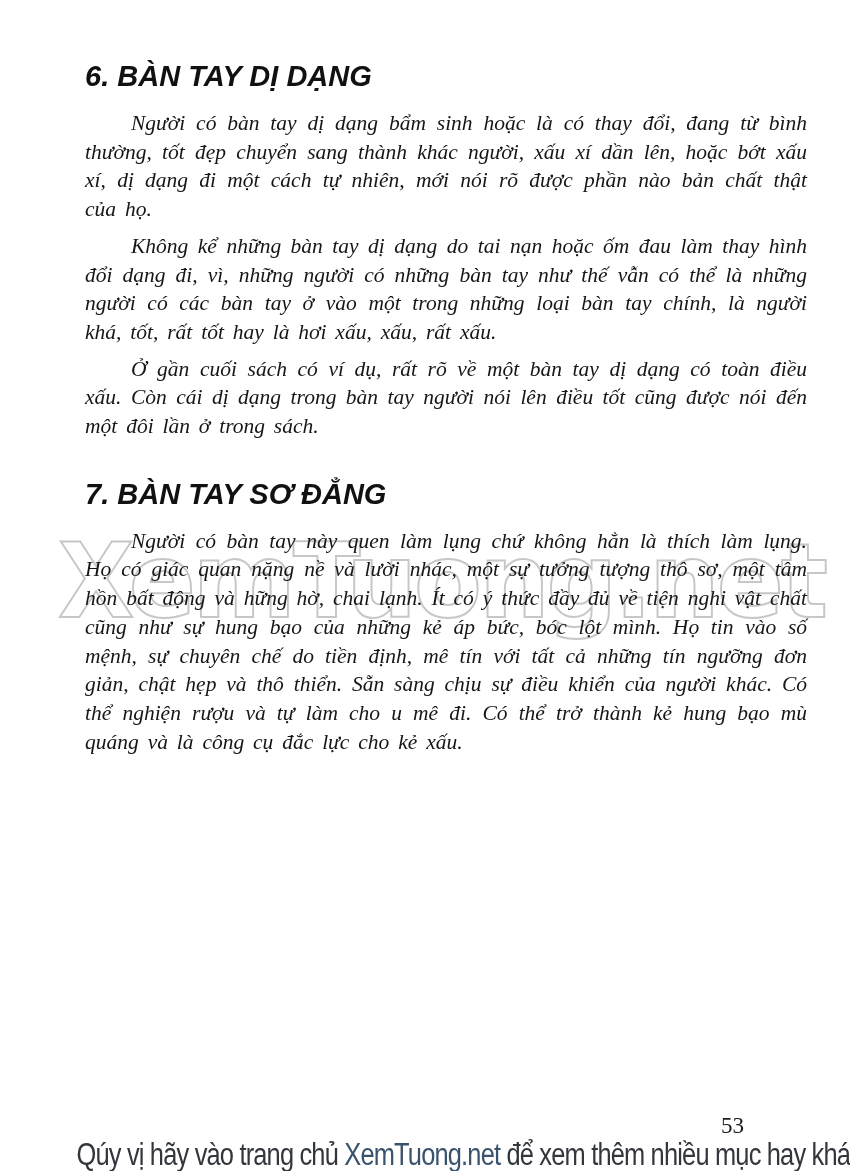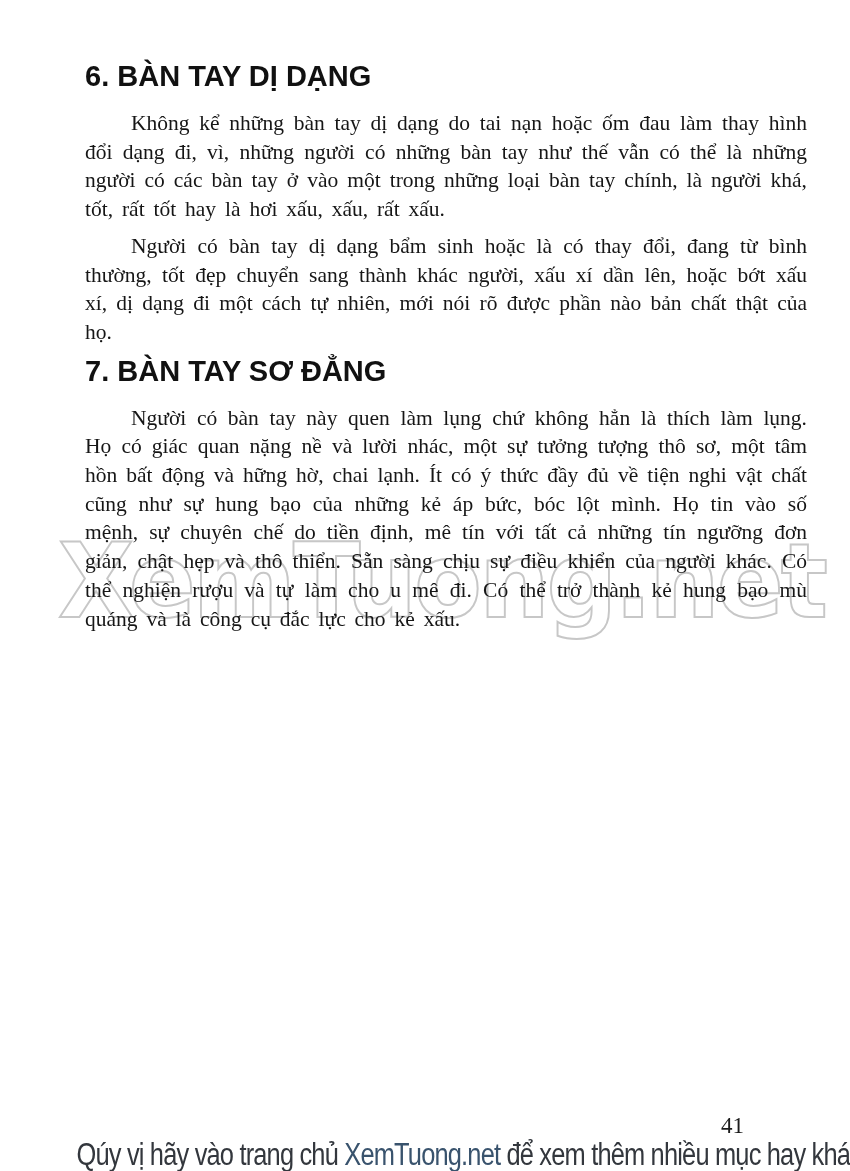--- a/index.html
+++ b/index.html
@@ -32,31 +32,32 @@
     color:transparent;
     -webkit-text-stroke:2px var(--watermark);
     transform:scaleX(0.95);
     transform-origin:left center;
     user-select:none;
   }
   .content{
     position:relative;
     z-index:1;
     padding:60px 43px 0 85px;
+    font-style:italic;
   }
   h1.section-heading{
     font-family:"Liberation Sans","DejaVu Sans",sans-serif;
     font-weight:bold;
     font-size:29px;
     letter-spacing:0px;
     color:#111;
     margin:0 0 16px 0;
   }
   h1.section-heading.second{
-    margin-top:8px;
+    margin-top:37px;
   }
   p.body-para{
     font-size:21.5px;
     line-height:28.7px;
     text-align:justify;
     text-indent:46px;
     word-spacing:3.5px;
     margin:0 0 8px 0;
     color:var(--ink);
   }
@@ -91,26 +92,27 @@
 <body>
 
 <div class="page">
 
   <div class="watermark">XemTuong.net</div>
 
   <div class="content">
 
     <h1 class="section-heading">6. BÀN TAY DỊ DẠNG</h1>
 
+    <p class="body-para">Người có bàn tay dị dạng bẩm sinh hoặc là có thay đổi, đang từ bình thường, tốt đẹp chuyển sang thành khác người, xấu xí dần lên, hoặc bớt xấu xí, dị dạng đi một cách tự nhiên, mới nói rõ được phần nào bản chất thật của họ.</p>
     <p class="body-para">Không kể những bàn tay dị dạng do tai nạn hoặc ốm đau làm thay hình đổi dạng đi, vì, những người có những bàn tay như thế vẫn có thể là những người có các bàn tay ở vào một trong những loại bàn tay chính, là người khá, tốt, rất tốt hay là hơi xấu, xấu, rất xấu.</p>
-    <p class="body-para">Người có bàn tay dị dạng bẩm sinh hoặc là có thay đổi, đang từ bình thường, tốt đẹp chuyển sang thành khác người, xấu xí dần lên, hoặc bớt xấu xí, dị dạng đi một cách tự nhiên, mới nói rõ được phần nào bản chất thật của họ.</p>
+    <p class="body-para">Ở gần cuối sách có ví dụ, rất rõ về một bàn tay dị dạng có toàn điều xấu. Còn cái dị dạng trong bàn tay người nói lên điều tốt cũng được nói đến một đôi lần ở trong sách.</p>
 
     <h1 class="section-heading second">7. BÀN TAY SƠ ĐẲNG</h1>
 
     <p class="body-para">Người có bàn tay này quen làm lụng chứ không hẳn là thích làm lụng. Họ có giác quan nặng nề và lười nhác, một sự tưởng tượng thô sơ, một tâm hồn bất động và hững hờ, chai lạnh. Ít có ý thức đầy đủ về tiện nghi vật chất cũng như sự hung bạo của những kẻ áp bức, bóc lột mình. Họ tin vào số mệnh, sự chuyên chế do tiền định, mê tín với tất cả những tín ngưỡng đơn giản, chật hẹp và thô thiển. Sẵn sàng chịu sự điều khiển của người khác. Có thể nghiện rượu và tự làm cho u mê đi. Có thể trở thành kẻ hung bạo mù quáng và là công cụ đắc lực cho kẻ xấu.</p>
 
   </div>
 
-  <div class="page-number">41</div>
+  <div class="page-number">53</div>
 
   <div class="footer-banner"><span>Qúy vị hãy vào trang chủ </span><span class="brand">XemTuong.net</span><span> để xem thêm nhiều mục hay khác</span></div>
 
 </div>
 
 </body></html>

